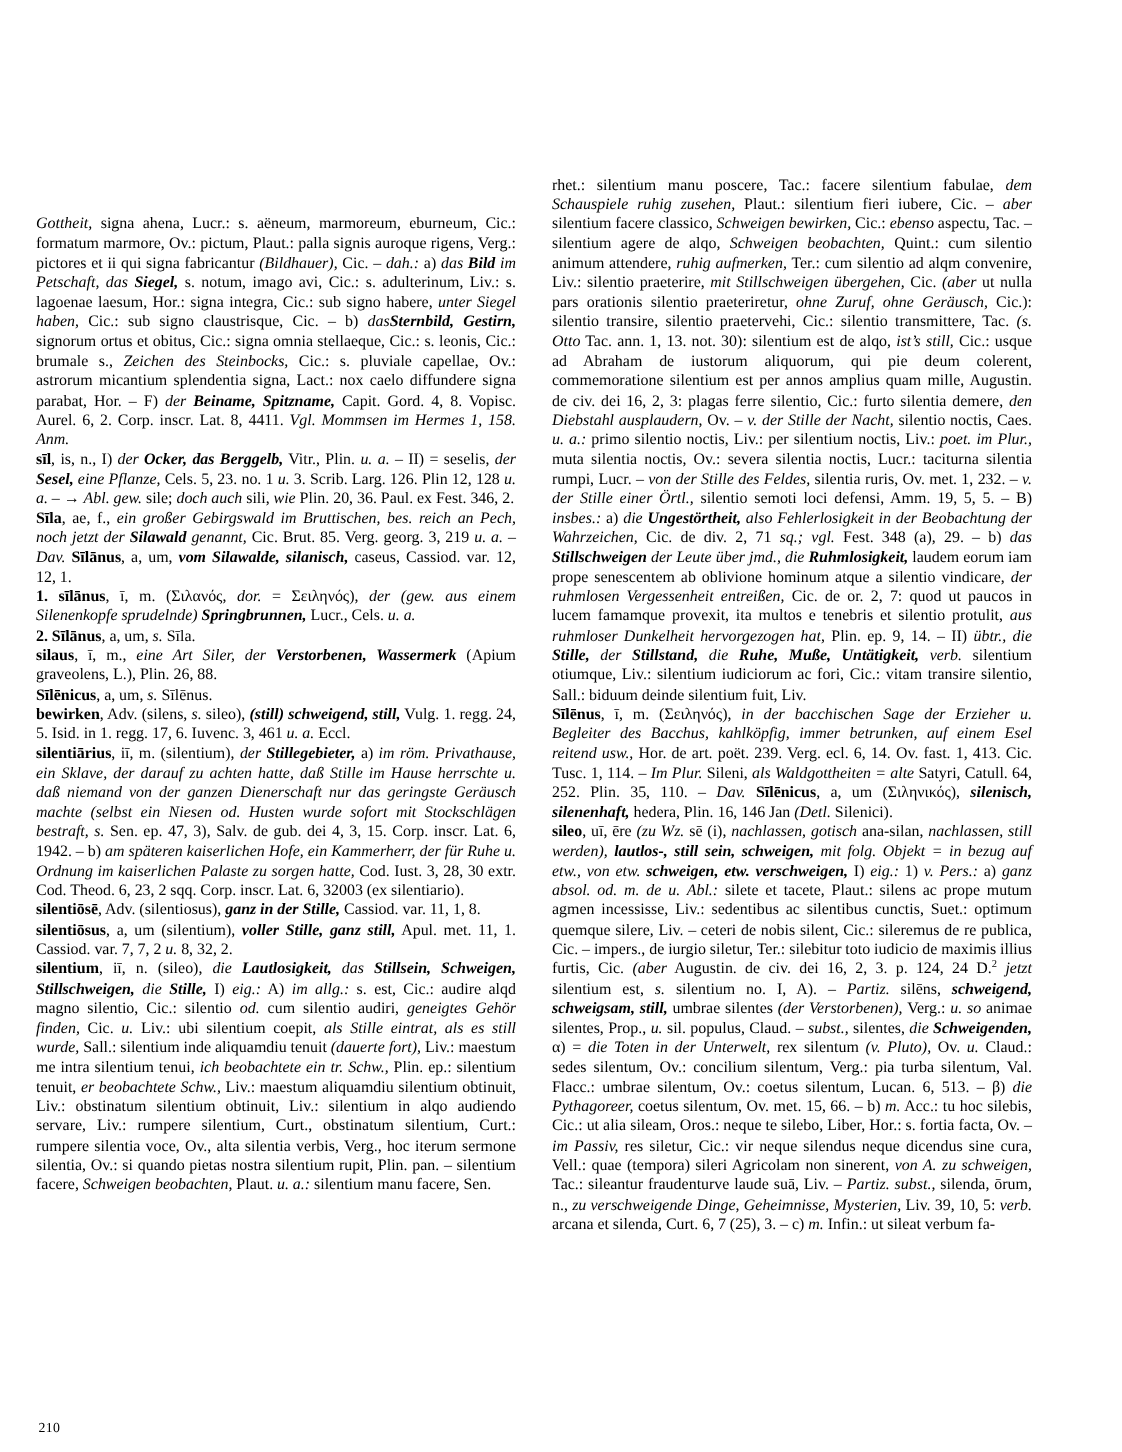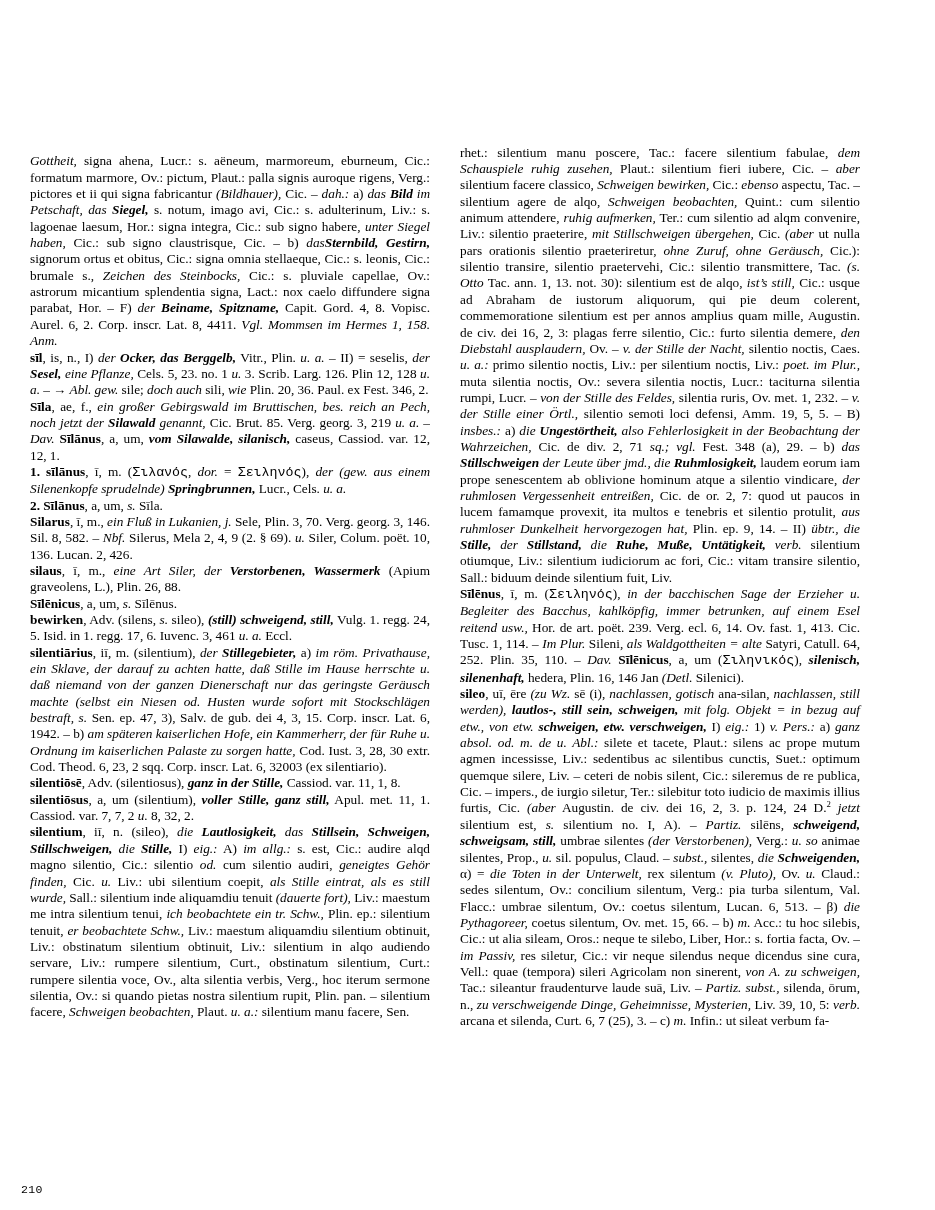--- a/index.html
+++ b/index.html
@@ -44,56 +44,54 @@
   .entry + .entry {
     margin-top: 0;
   }
   i, .it {
     font-style: italic;
   }
   b {
     font-weight: bold;
   }
   .gk {
-    font-family: Liberation Mono, monospace;
+    font-family: Liberation Serif, serif;
     font-style: normal;
   }
   sup {
     font-size: 0.66em;
     vertical-align: super;
     line-height: 0;
   }
   #folio {
     position: absolute;
-    left: 21px;
+    left: 32px;
     bottom: 14px;
     font-size: 11.5px;
     letter-spacing: 0.3px;
     color: #000;
-    font-family: Liberation Mono, monospace;
   }
   .colbody > .entry {
     display: block;
   }
 </style>
 </head>
 <body>
 
 <div id="page">
 
   <div id="columns">
 
     <div class="column" id="col-left">
       <div class="colbody">
           <p class="entry"><i>Gottheit,</i> signa ahena, Lucr.: s. aëneum, marmoreum, eburneum, Cic.: formatum marmore, Ov.: pictum, Plaut.: palla signis auroque rigens, Verg.: pictores et ii qui signa fabricantur <i>(Bildhauer),</i> Cic. – <i>dah.:</i> a) <i>das <b>Bild</b> im Petschaft, das <b>Siegel,</b></i> s. notum, imago avi, Cic.: s. adulterinum, Liv.: s. lagoenae laesum, Hor.: signa integra, Cic.: sub signo habere, <i>unter Siegel haben,</i> Cic.: sub signo claustrisque, Cic. – b) <i>das</i><b><i>Sternbild, Gestirn,</i></b> signorum ortus et obitus, Cic.: signa omnia stellaeque, Cic.: s. leonis, Cic.: brumale s., <i>Zeichen des Steinbocks,</i> Cic.: s. pluviale capellae, Ov.: astrorum micantium splendentia signa, Lact.: nox caelo diffundere signa parabat, Hor. – F) <i>der <b>Beiname, Spitzname,</b></i> Capit. Gord. 4, 8. Vopisc. Aurel. 6, 2. Corp. inscr. Lat. 8, 4411. <i>Vgl. Mommsen im Hermes 1, 158. Anm.</i></p>
           <p class="entry"><b>sīl</b>, is, n., I) <i>der <b>Ocker, das Berggelb,</b></i> Vitr., Plin. <i>u. a.</i> – II) = seselis, <i>der <b>Sesel,</b> eine Pflanze,</i> Cels. 5, 23. no. 1 <i>u.</i> 3. Scrib. Larg. 126. Plin 12, 128 <i>u. a.</i> – → <i>Abl. gew.</i> sile; <i>doch auch</i> sili, <i>wie</i> Plin. 20, 36. Paul. ex Fest. 346, 2.</p>
           <p class="entry"><b>Sīla</b>, ae, f., <i>ein großer Gebirgswald im Bruttischen, bes. reich an Pech, noch jetzt der <b>Silawald</b> genannt,</i> Cic. Brut. 85. Verg. georg. 3, 219 <i>u. a.</i> – <i>Dav.</i> <b>Sīlānus</b>, a, um, <b><i>vom Silawalde, silanisch,</i></b> caseus, Cassiod. var. 12, 12, 1.</p>
           <p class="entry"><b>1. sīlānus</b>, ī, m. (<span class="gk">Σιλανός</span>, <i>dor.</i> = <span class="gk">Σειληνός</span>), <i>der (gew. aus einem Silenenkopfe sprudelnde)</i> <b><i>Springbrunnen,</i></b> Lucr., Cels. <i>u. a.</i></p>
           <p class="entry"><b>2. Sīlānus</b>, a, um, <i>s.</i> Sīla.</p>
-          <p class="entry"><b>Silarus</b>, ī, m., <i>ein Fluß in Lukanien, j.</i> Sele, Plin. 3, 70. Verg. georg. 3, 146. Sil. 8, 582. – <i>Nbf.</i> Silerus, Mela 2, 4, 9 (2. § 69). <i>u.</i> Siler, Colum. poët. 10, 136. Lucan. 2, 426.</p>
           <p class="entry"><b>silaus</b>, ī, m., <i>eine Art Siler, der</i> <b><i>Verstorbenen, Wassermerk</i></b> (Apium graveolens, L.), Plin. 26, 88.</p>
           <p class="entry"><b>Sīlēnicus</b>, a, um, <i>s.</i> Sīlēnus.</p>
           <p class="entry"><b>bewirken</b>, Adv. (silens, <i>s.</i> sileo), <b><i>(still) schweigend, still,</i></b> Vulg. 1. regg. 24, 5. Isid. in 1. regg. 17, 6. Iuvenc. 3, 461 <i>u. a.</i> Eccl.</p>
           <p class="entry"><b>silentiārius</b>, iī, m. (silentium), <i>der <b>Stillegebieter,</b></i> a) <i>im röm. Privathause, ein Sklave, der darauf zu achten hatte, daß Stille im Hause herrschte u. daß niemand von der ganzen Dienerschaft nur das geringste Geräusch machte (selbst ein Niesen od. Husten wurde sofort mit Stockschlägen bestraft, s.</i> Sen. ep. 47, 3), Salv. de gub. dei 4, 3, 15. Corp. inscr. Lat. 6, 1942. – b) <i>am späteren kaiserlichen Hofe, ein Kammerherr, der für Ruhe u. Ordnung im kaiserlichen Palaste zu sorgen hatte,</i> Cod. Iust. 3, 28, 30 extr. Cod. Theod. 6, 23, 2 sqq. Corp. inscr. Lat. 6, 32003 (ex silentiario).</p>
           <p class="entry"><b>silentiōsē</b>, Adv. (silentiosus), <b><i>ganz in der Stille,</i></b> Cassiod. var. 11, 1, 8.</p>
           <p class="entry"><b>silentiōsus</b>, a, um (silentium), <b><i>voller Stille, ganz still,</i></b> Apul. met. 11, 1. Cassiod. var. 7, 7, 2 <i>u.</i> 8, 32, 2.</p>
           <p class="entry"><b>silentium</b>, iī, n. (sileo), <i>die <b>Lautlosigkeit,</b> das <b>Stillsein, Schweigen, Stillschweigen,</b> die <b>Stille,</b></i> I) <i>eig.:</i> A) <i>im allg.:</i> s. est, Cic.: audire alqd magno silentio, Cic.: silentio <i>od.</i> cum silentio audiri, <i>geneigtes Gehör finden,</i> Cic. <i>u.</i> Liv.: ubi silentium coepit, <i>als Stille eintrat, als es still wurde,</i> Sall.: silentium inde aliquamdiu tenuit <i>(dauerte fort),</i> Liv.: maestum me intra silentium tenui, <i>ich beobachtete ein tr. Schw.,</i> Plin. ep.: silentium tenuit, <i>er beobachtete Schw.,</i> Liv.: maestum aliquamdiu silentium obtinuit, Liv.: obstinatum silentium obtinuit, Liv.: silentium in alqo audiendo servare, Liv.: rumpere silentium, Curt., obstinatum silentium, Curt.: rumpere silentia voce, Ov., alta silentia verbis, Verg., hoc iterum sermone silentia, Ov.: si quando pietas nostra silentium rupit, Plin. pan. – silentium facere, <i>Schweigen beobachten,</i> Plaut. <i>u. a.:</i> silentium manu facere, Sen.</p>
         </div>
     </div>
 

